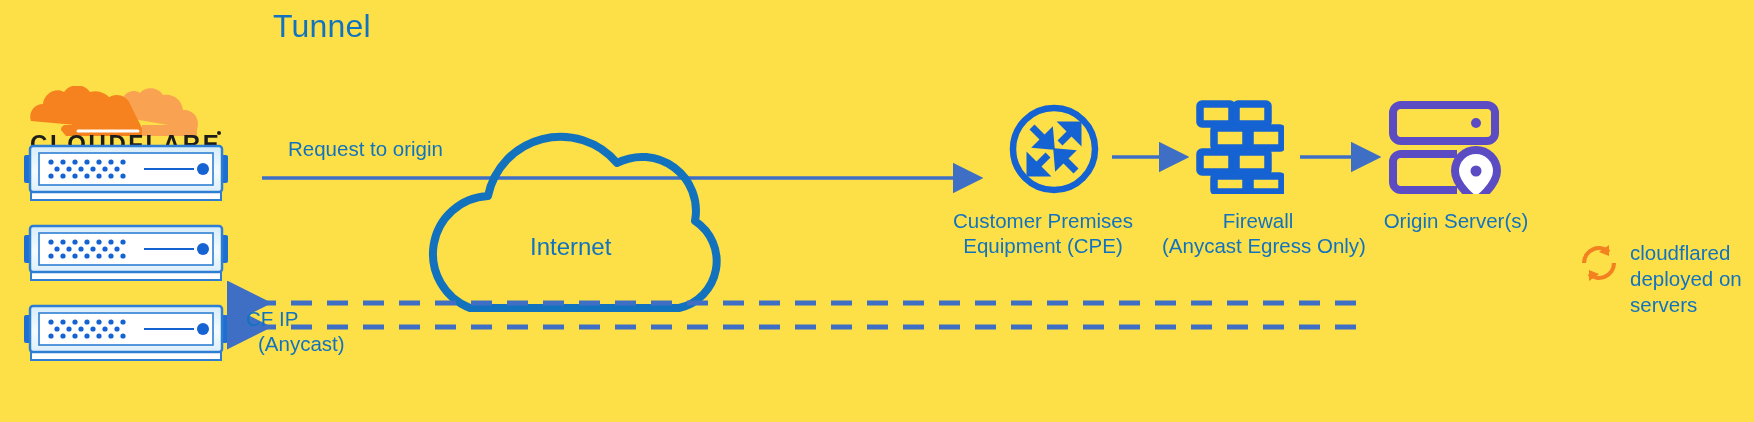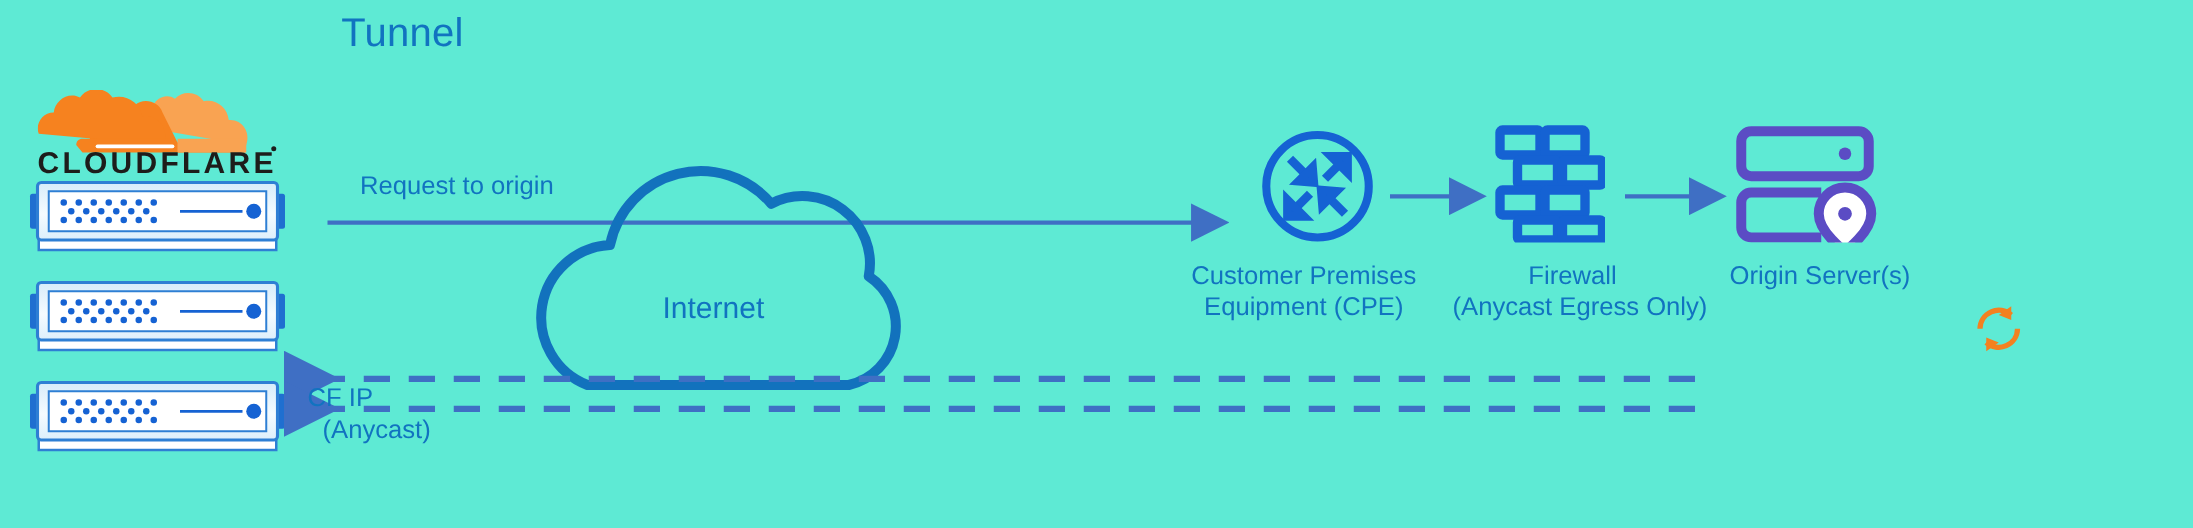--- a/index.html
+++ b/index.html
@@ -8,39 +8,39 @@
     background: #ffffff;
   }
   body {
     font-family: "Liberation Sans", sans-serif;
     -webkit-font-smoothing: antialiased;
   }
   #canvas {
     position: relative;
     width: 1754px;
     height: 422px;
-    background: #5eead4;
+    background: #fde047;
     overflow: hidden;
   }
   .abs { position: absolute; }
 
   
   #diagram-title {
     left: 273px;
     top: 8px;
     font-size: 32px;
     color: #1173c0;
     letter-spacing: 0.2px;
     white-space: nowrap;
   }
 
   
   #cf-logo {
     left: 30px;
-    top: 72px;
+    top: 86px;
     width: 192px;
     height: 68px;
     text-decoration: underline;
   }
   #cf-logo svg { display: block; }
 
   
   .device {
     width: 208px;
     height: 62px;
@@ -336,14 +336,15 @@
 
   <div class="abs label center" id="label-firewall">
     <div>Firewall</div>
     <div>(Anycast Egress Only)</div>
   </div>
 
   <div class="abs label center" id="label-origin">
     <div>Origin Server(s)</div>
   </div>
 
+  <div class="abs" id="label-cloudflared">cloudflared deployed on servers</div>
 
 </div>
 
 </body></html>

